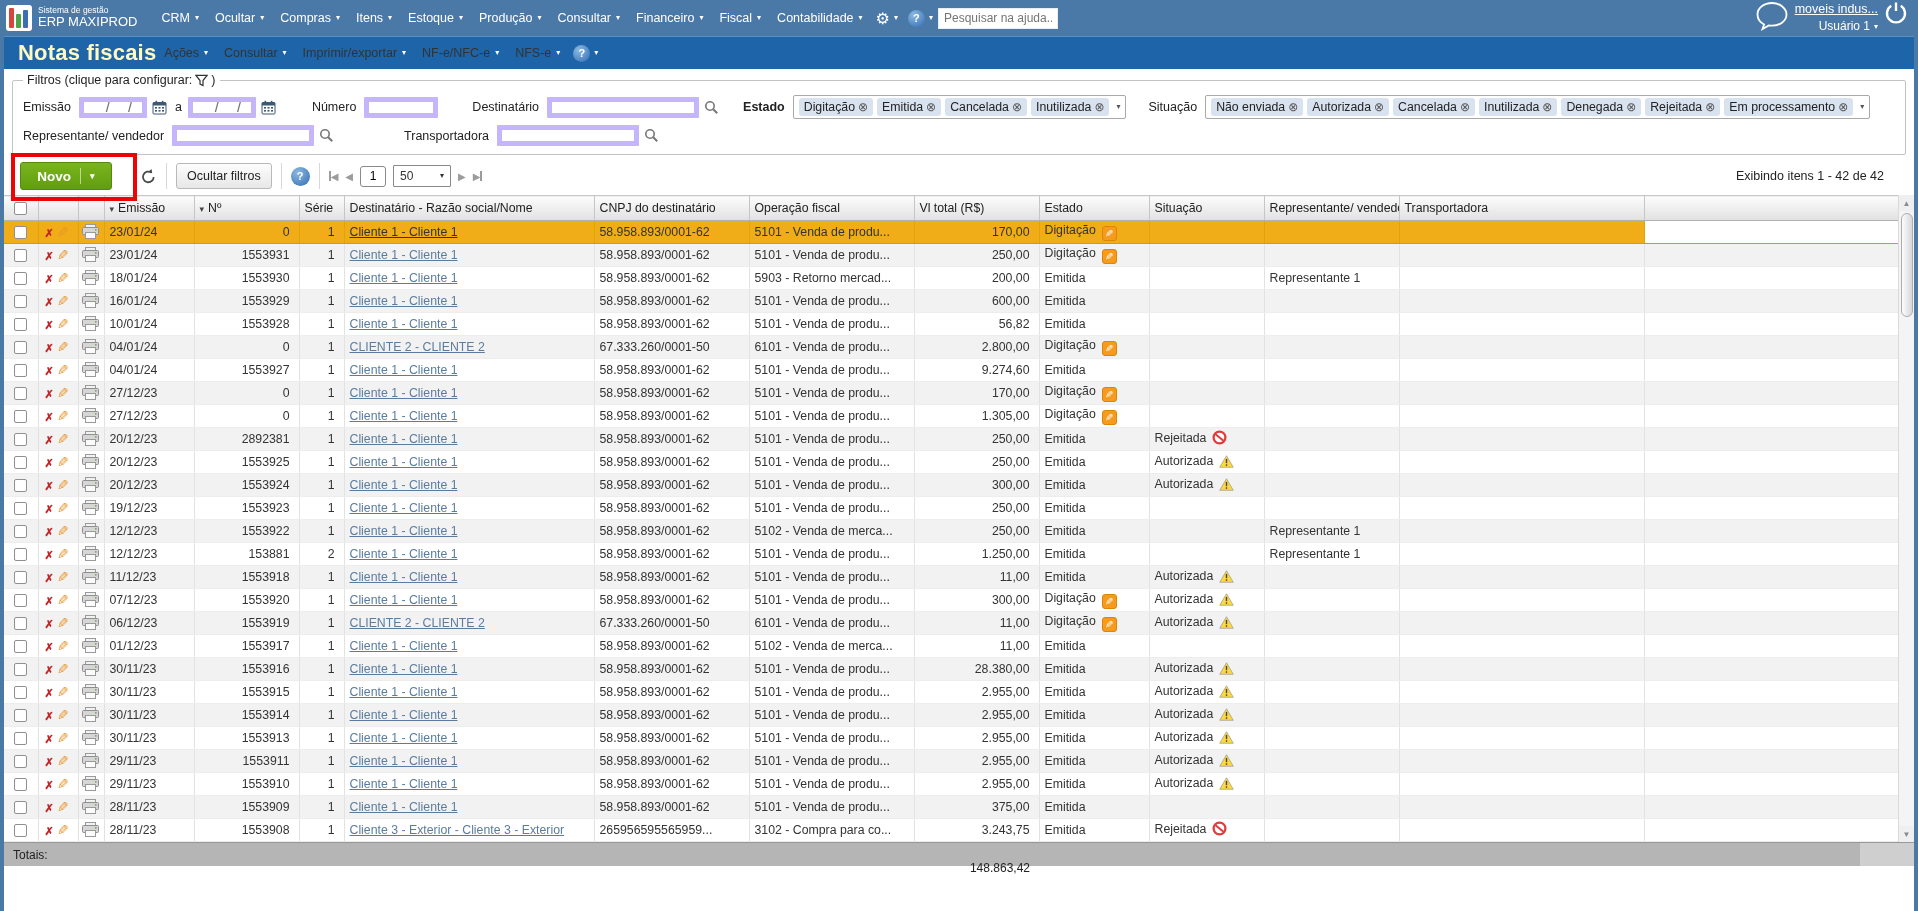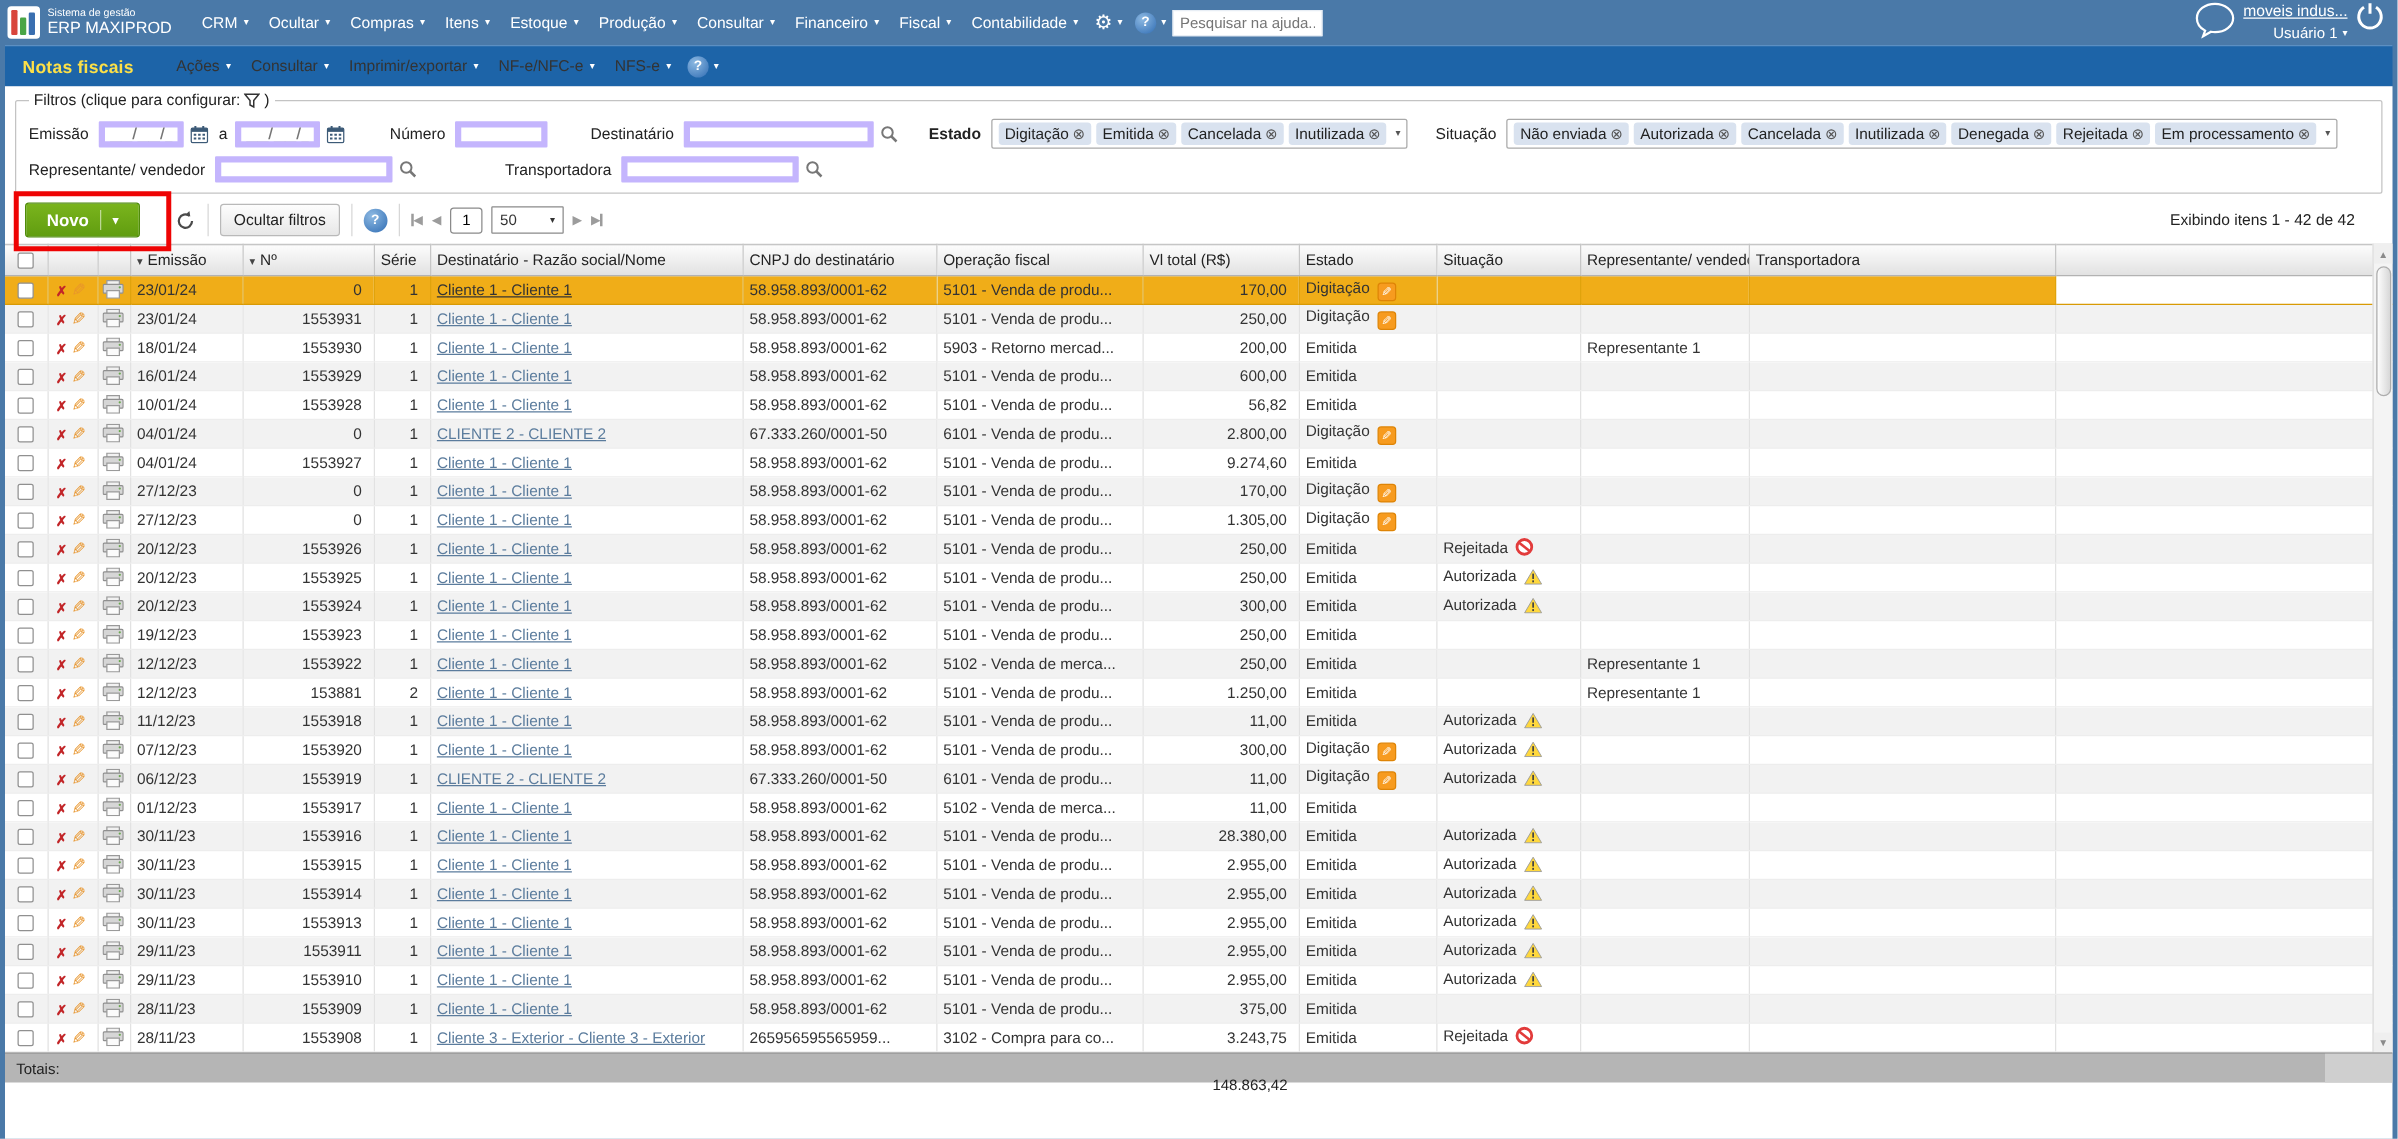--- a/index.html
+++ b/index.html
@@ -28,21 +28,21 @@
   .gear { font-size:16px; }
   .help-circle { width:17px; height:17px; border-radius:50%; background:radial-gradient(circle at 35% 30%, #8db9e2, #2f6cb3); color:#fff; font-weight:bold; font-size:11px; display:inline-flex; align-items:center; justify-content:center; }
   .tb-search input { width:120px; height:21px; border:1px solid #e8eef5; padding:0 5px; font-size:12px; color:#555; background:#fff; }
   .tb-right { margin-left:auto; display:flex; align-items:flex-start; gap:6px; }
   .account { text-align:right; line-height:1.4; }
   .account-link { font-size:12.5px; text-decoration:underline; cursor:pointer; }
   .account-user { font-size:12px; display:flex; align-items:center; justify-content:flex-end; gap:4px; cursor:pointer; }
   
   .midframe { margin:0 4px; }
   .titlebar { height:33px; background:#1d64a8; border-top:1px solid #5c8fc2; display:flex; align-items:center; padding:0 4px 0 14px; }
-  .page-title { color:#fde047; font-size:14px; font-weight:bold; margin-right:26px; letter-spacing:.2px; white-space:nowrap; }
+  .page-title { color:#fef9c3; font-size:22px; font-weight:bold; letter-spacing:.2px; white-space:nowrap; }
   .titlebar .tmenu { font-size:12.5px; }
   
   .content { background:#fff; height:888px; position:relative; overflow:hidden; }
   
   fieldset.filters { margin:4px 8px 2px; border:1px solid #c3c3c3; border-radius:2px; padding:2px 10px 8px; }
   fieldset.filters legend { font-size:12.5px; color:#222; padding:0 4px; display:flex; align-items:center; gap:3px; }
   .f-row { display:flex; align-items:center; margin-top:6px; }
   .f-label { margin-right:8px; font-size:12.5px; color:#222; white-space:nowrap; }
   .f-input { height:21px; border:5px solid #c4b5fd; border-radius:1px; padding:0 4px; font-size:16px; }
   .date-input { width:68px; color:#444; }
@@ -646,21 +646,21 @@
             <tr class="alt">
               <td class="c-cb"><input class="cb" type="checkbox" style=""></td>
               <td class="c-act"><span class="act-x">✗</span><span class="act-pencil">✎</span></td>
               <td class="c-print" style="cursor: pointer;"><svg width="17" height="15" viewBox="0 0 17 15">
                   <rect x="3.5" y="0.5" width="10" height="3.5" fill="#f2f2f2" stroke="#9a9a9a"></rect>
                   <rect x="0.5" y="3.5" width="16" height="7" rx="1" fill="#d6d6d6" stroke="#8f8f8f"></rect>
                   <rect x="3.5" y="8.5" width="10" height="6" fill="#fbfbfb" stroke="#9a9a9a"></rect>
                   <circle cx="13.8" cy="5.8" r="0.9" fill="#69a74e"></circle>
                 </svg></td>
               <td>20/12/23</td>
-              <td class="num">1553926</td>
+              <td class="num">2892381</td>
               <td class="num">1</td>
               <td><a class="dest" href="#">Cliente 1 - Cliente 1</a></td>
               <td>58.958.893/0001-62</td>
               <td>5101 - Venda de produ...</td>
               <td class="num">250,00</td>
               <td><span>Emitida</span></td>
               <td><span>Rejeitada</span><span class="situ-icon"><svg width="15" height="15" viewBox="0 0 16 16">
                     <circle cx="8" cy="8" r="6.3" fill="#fff" stroke="#e23b3b" stroke-width="2.4"></circle>
                     <line x1="3.8" y1="4.6" x2="12.2" y2="11.4" stroke="#e23b3b" stroke-width="2.2"></line>
                   </svg></span></td>

